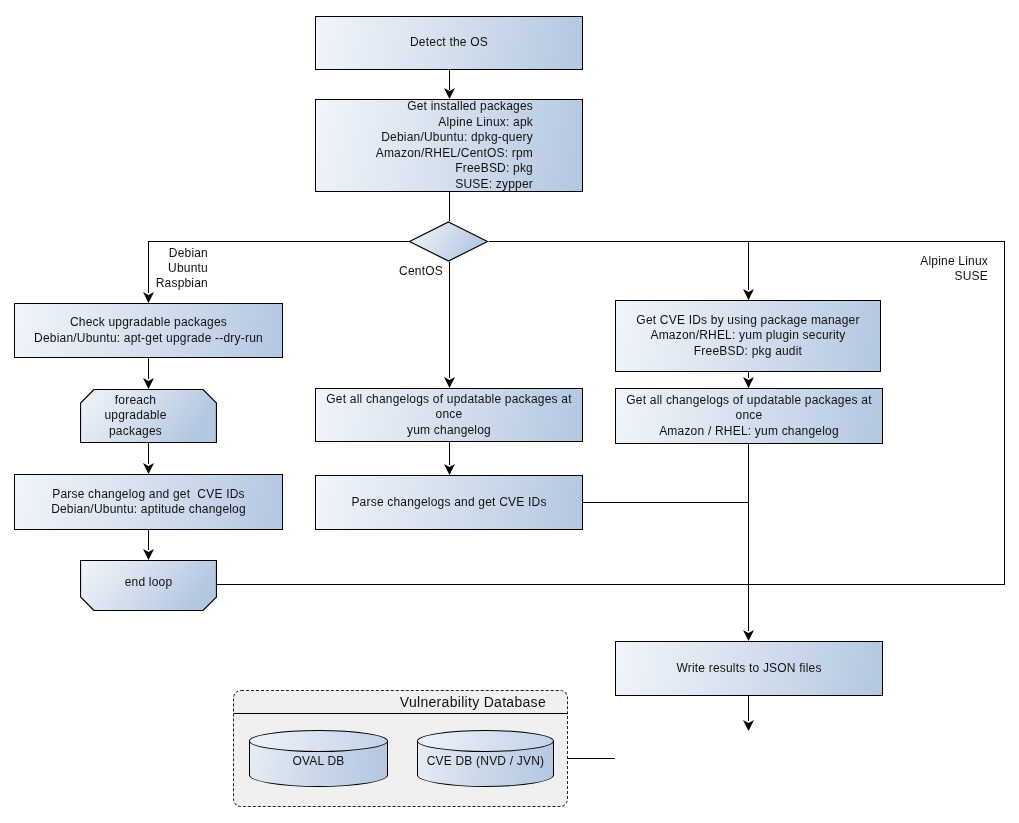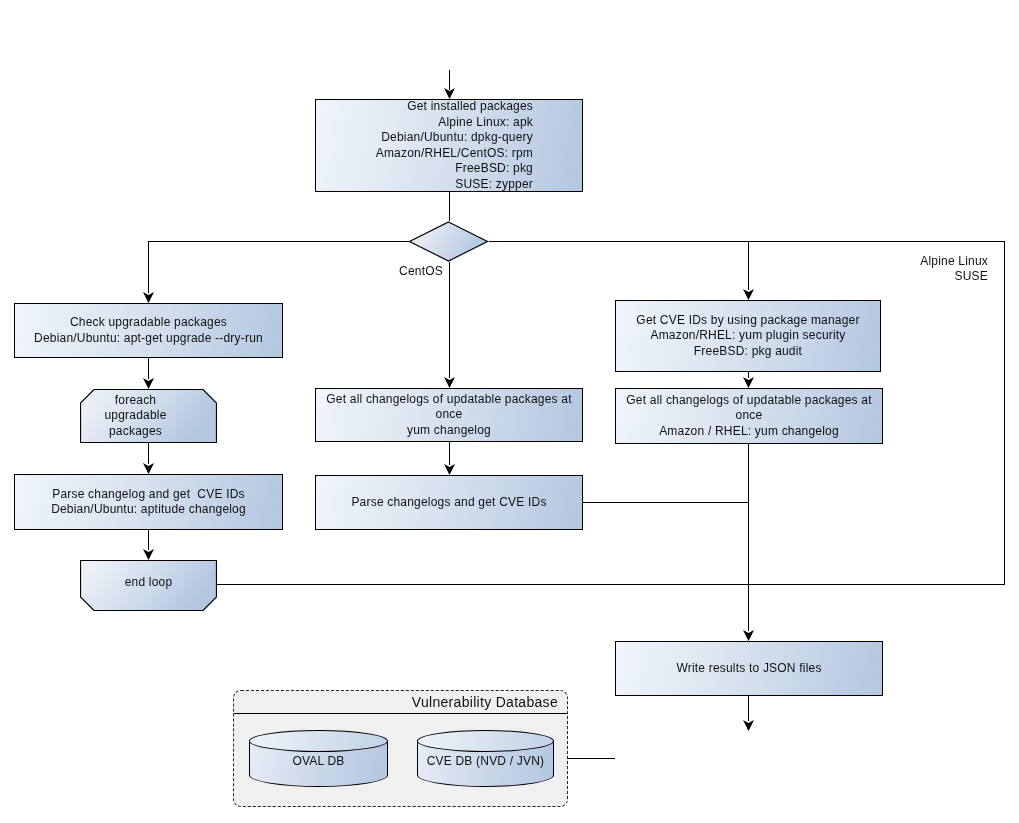--- a/index.html
+++ b/index.html
@@ -37,21 +37,21 @@
     white-space:pre-wrap;text-align:right;
   }
   
   .group{
     position:absolute;box-sizing:border-box;background:#f0f0f0;
     border:1px dashed #222;border-radius:8px;
   }
   .group-title{
     box-sizing:border-box;height:23px;border-bottom:1px solid #000;
     text-align:right;font-size:14px;letter-spacing:.3px;
-    padding:3px 9px 0 0;
+    padding:3px 21px 0 0;
   }
   
   .cylinder{position:absolute;}
   .cyl-body{
     position:absolute;left:0;right:0;top:11px;bottom:0;box-sizing:border-box;
     border:1px solid #000;border-top:none;
     border-radius:0 0 50% 50% / 0 0 12px 12px;
     background:linear-gradient(100deg,#e7edf6 0%,#cdd9ea 45%,#b3c7e1 100%);
   }
   .cyl-top{
@@ -103,28 +103,34 @@
   <div class="arrow" style="left:743px;top:289px"></div>
   <div class="arrow" style="left:444px;top:377px"></div>
   <div class="arrow" style="left:143px;top:378px"></div>
   <div class="arrow" style="left:743px;top:377px"></div>
   <div class="arrow" style="left:143px;top:463px"></div>
   <div class="arrow" style="left:444px;top:464px"></div>
   <div class="arrow" style="left:143px;top:549px"></div>
   <div class="arrow" style="left:743px;top:630px"></div>
   <div class="arrow" style="left:743px;top:720px"></div>
 
+  <div class="branch-label" style="left:110px;top:246px;width:98px">Debian
+Ubuntu
+Raspbian</div>
   <div class="branch-label" style="left:380px;top:264px;width:63px">CentOS</div>
   <div class="branch-label" style="left:872px;top:254px;width:116px">Alpine Linux
 SUSE</div>
 
   <svg class="abs" style="left:408px;top:221px" width="81" height="41">
     <polygon points="40.5,1 79.5,20.5 40.5,40 1.5,20.5" fill="url(#nodeGrad)" stroke="#000" stroke-width="1.2"></polygon>
   </svg>
 
+  <div class="node" style="left:315px;top:16px;width:268px;height:54px">
+    <div class="node-text">Detect the OS</div>
+  </div>
 
   <div class="node" style="left:14px;top:303px;width:269px;height:55px">
     <div class="node-text">Check upgradable packages
 Debian/Ubuntu: apt-get upgrade --dry-run</div>
   </div>
 
   <div class="node align-right" style="left:315px;top:99px;width:268px;height:93px">
     <div class="node-text">Get installed packages
 Alpine Linux: apk
 Debian/Ubuntu: dpkg-query

